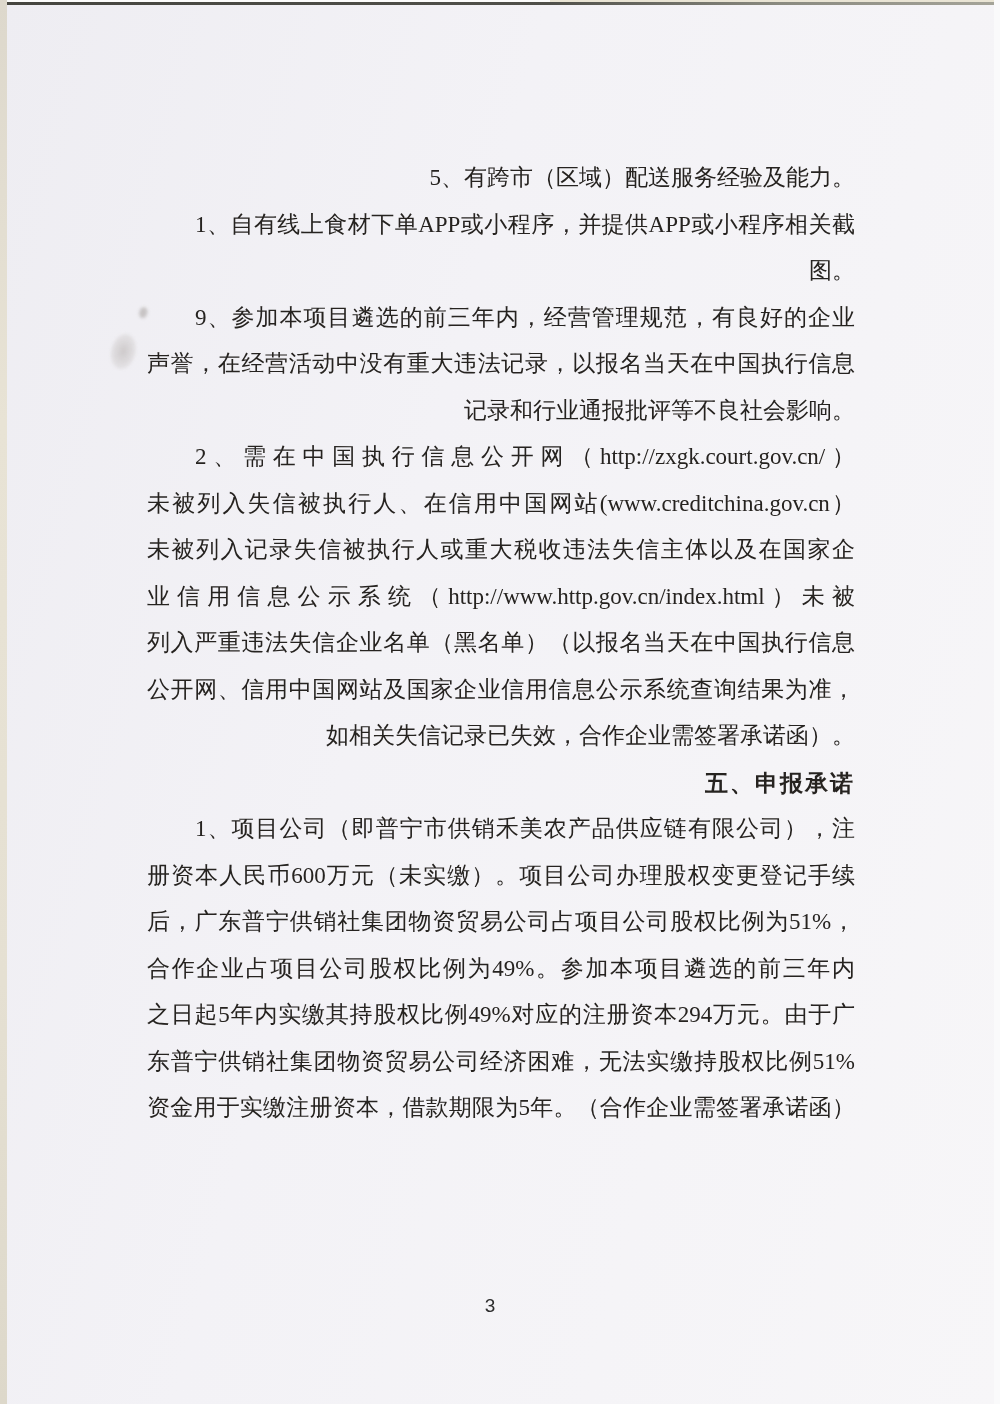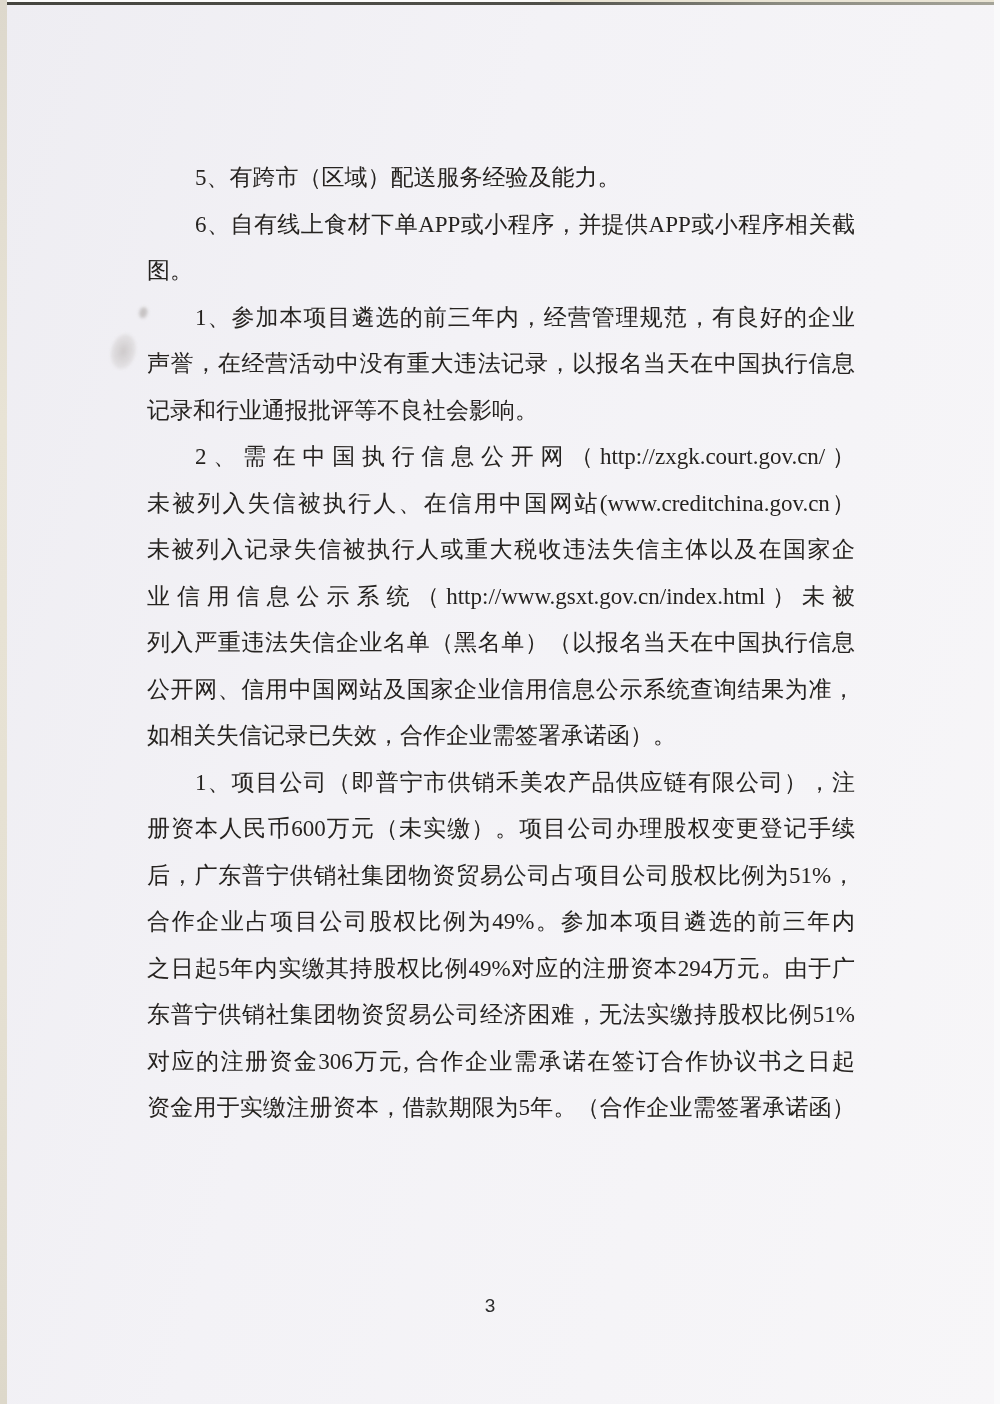--- a/index.html
+++ b/index.html
@@ -56,21 +56,21 @@
     left: 147px;
     width: 708px;
     font-size: 23px;
     line-height: 46.5px;
     color: #262320;
     overflow: hidden;
   }
   .ln {
     height: 46.5px;
     white-space: nowrap;
-    text-align: left;
+    text-align: right;
   }
   .ln.just {
     text-align: justify;
     text-align-last: justify;
   }
   .ln.ind {
     text-indent: 48px;
   }
   .ln.head {
     font-family: "Liberation Sans", "DejaVu Sans", sans-serif;
@@ -97,41 +97,41 @@
   <div class="scan-top-cream"></div>
   <div class="scan-top-line"></div>
   <div class="scan-left-strip"></div>
   <div class="scan-right-strip"></div>
   <div class="smudge"></div>
 
   <main class="body-text">
 
     <div class="ln ind">5、有跨市（区域）配送服务经验及能力。</div>
 
-    <div class="ln ind just">6、自有线上食材下单APP或小程序，并提供APP或小程序相关截</div>
+    <div class="ln ind just">1、自有线上食材下单APP或小程序，并提供APP或小程序相关截</div>
     <div class="ln">图。</div>
 
-    <div class="ln ind just">1、参加本项目遴选的前三年内，经营管理规范，有良好的企业</div>
+    <div class="ln ind just">9、参加本项目遴选的前三年内，经营管理规范，有良好的企业</div>
     <div class="ln just">声誉，在经营活动中没有重大违法记录，以报名当天在中国执行信息</div>
     <div class="ln">记录和行业通报批评等不良社会影响。</div>
 
     <div class="ln ind just">2、需在中国执行信息公开网（http://zxgk.court.gov.cn/）</div>
     <div class="ln just">未被列入失信被执行人、在信用中国网站(www.creditchina.gov.cn）</div>
     <div class="ln just">未被列入记录失信被执行人或重大税收违法失信主体以及在国家企</div>
-    <div class="ln just">业信用信息公示系统（http://www.gsxt.gov.cn/index.html）未被</div>
+    <div class="ln just">业信用信息公示系统（http://www.http.gov.cn/index.html）未被</div>
     <div class="ln just">列入严重违法失信企业名单（黑名单）（以报名当天在中国执行信息</div>
     <div class="ln just">公开网、信用中国网站及国家企业信用信息公示系统查询结果为准，</div>
     <div class="ln">如相关失信记录已失效，合作企业需签署承诺函）。</div>
 
+    <div class="ln head ind">五、申报承诺</div>
 
     <div class="ln ind just">1、项目公司（即普宁市供销禾美农产品供应链有限公司），注</div>
     <div class="ln just">册资本人民币600万元（未实缴）。项目公司办理股权变更登记手续</div>
     <div class="ln just">后，广东普宁供销社集团物资贸易公司占项目公司股权比例为51%，</div>
     <div class="ln just">合作企业占项目公司股权比例为49%。参加本项目遴选的前三年内</div>
     <div class="ln just">之日起5年内实缴其持股权比例49%对应的注册资本294万元。由于广</div>
     <div class="ln just">东普宁供销社集团物资贸易公司经济困难，无法实缴持股权比例51%</div>
-    <div class="ln just">对应的注册资金306万元, 合作企业需承诺在签订合作协议书之日起</div>
     <div class="ln just">资金用于实缴注册资本，借款期限为5年。（合作企业需签署承诺函）</div>
   </main>
 
   <footer class="page-num">3</footer>
 
 </div>
 
 </body></html>

